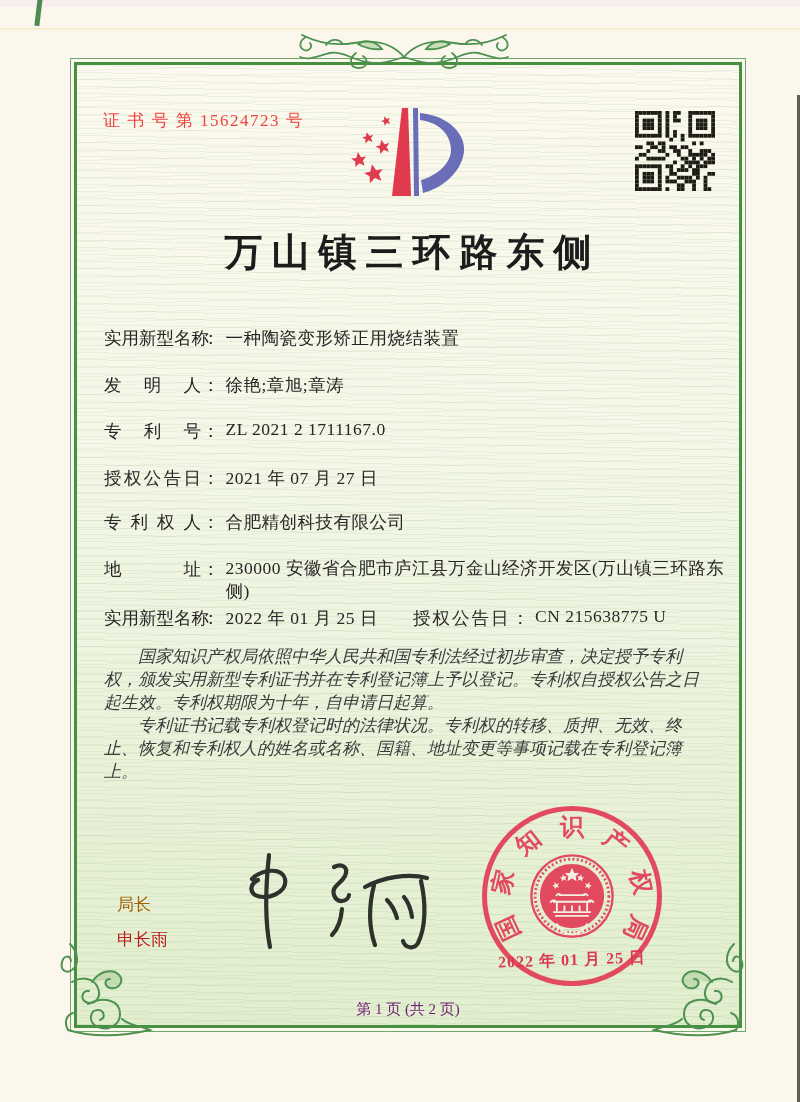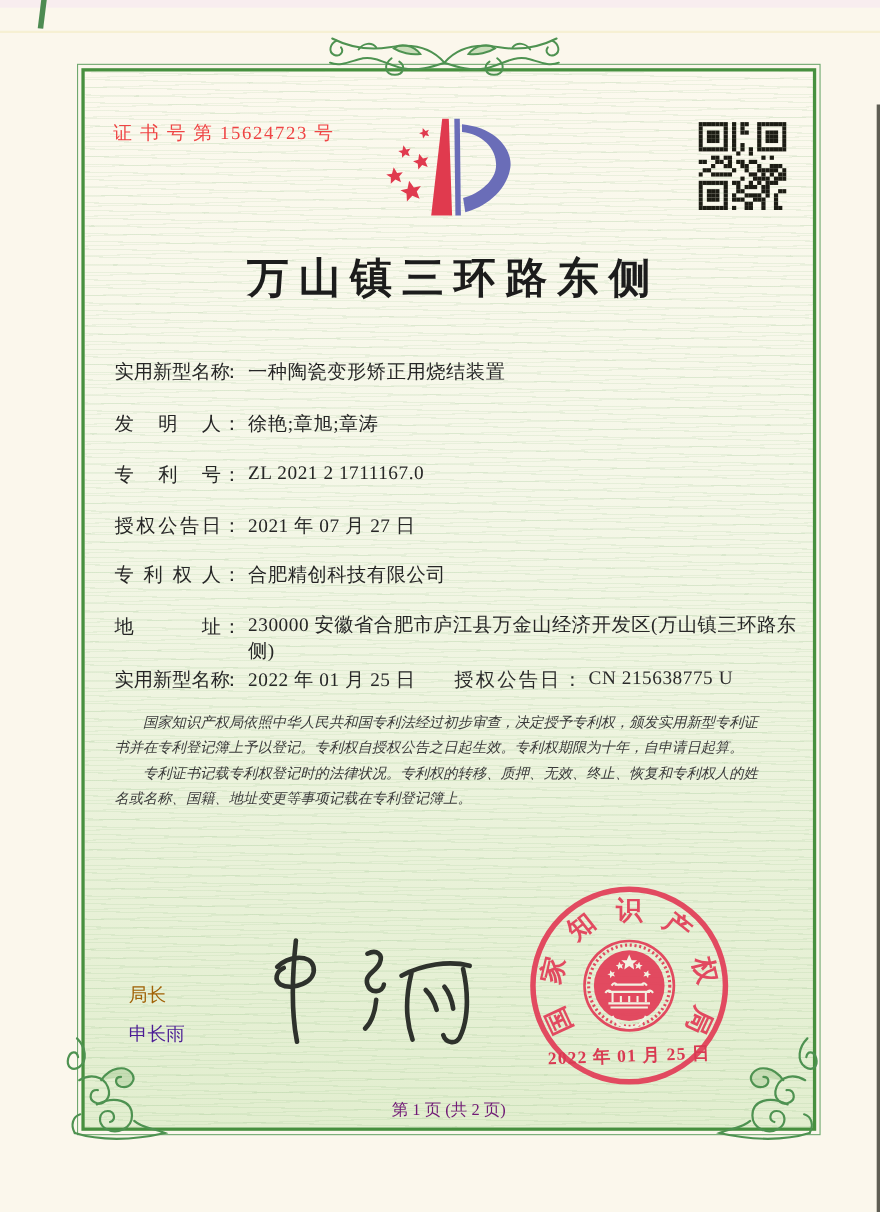--- a/index.html
+++ b/index.html
@@ -39,26 +39,26 @@
   .row{position:absolute;left:104px;font-size:17.5px;color:#262626;white-space:nowrap;}
   .flabel{display:inline-block;width:97px;text-align:justify;text-align-last:justify;vertical-align:top;}
   .fcolon{display:inline-block;margin-left:1px;vertical-align:top;}
   .fvalue{display:inline-block;margin-left:6px;letter-spacing:.5px;vertical-align:top;}
   .fvalue.wrap{white-space:normal;width:505px;line-height:23px;}
   .pair2{position:absolute;left:413px;top:606px;font-size:17.5px;white-space:nowrap;}
   .pair2 .flabel{width:auto;letter-spacing:2px;text-align-last:auto;}
   
   .body-text{
     position:absolute;left:104px;top:645px;width:596px;
-    font-size:13px;line-height:23px;color:#3a3a3a;font-style:italic;
+    font-size:17px;line-height:23px;color:#3a3a3a;font-style:italic;
   }
   .body-text p{margin:0;text-indent:2em;}
   
   .signer-title{position:absolute;left:117px;top:893px;font-size:17px;font-family:"Liberation Sans","DejaVu Sans",sans-serif;color:#a16207;}
-  .signer-name{position:absolute;left:117px;top:928px;font-size:17px;font-family:"Liberation Sans","DejaVu Sans",sans-serif;color:#4c1d95;}
+  .signer-name{position:absolute;left:117px;top:928px;font-size:17px;font-family:"Liberation Sans","DejaVu Sans",sans-serif;color:#b91c1c;}
   .signature{position:absolute;left:222px;top:845px;width:215px;height:110px;}
   
   .seal{position:absolute;left:479px;top:803px;width:186px;height:186px;opacity:.93;}
   .seal-ring{position:absolute;left:3px;top:3px;right:3px;bottom:3px;border:5px solid #e23e58;border-radius:50%;}
   .seal-char{position:absolute;font-size:24px;font-weight:bold;color:#e23e58;width:24px;text-align:center;}
   .seal-emblem{position:absolute;left:45px;top:42px;width:96px;height:104px;}
   .seal-date{
     position:absolute;left:479px;top:950px;width:186px;text-align:center;
     font-size:16px;letter-spacing:1px;color:#d93a52;font-weight:bold;transform:rotate(-2deg);
   }

